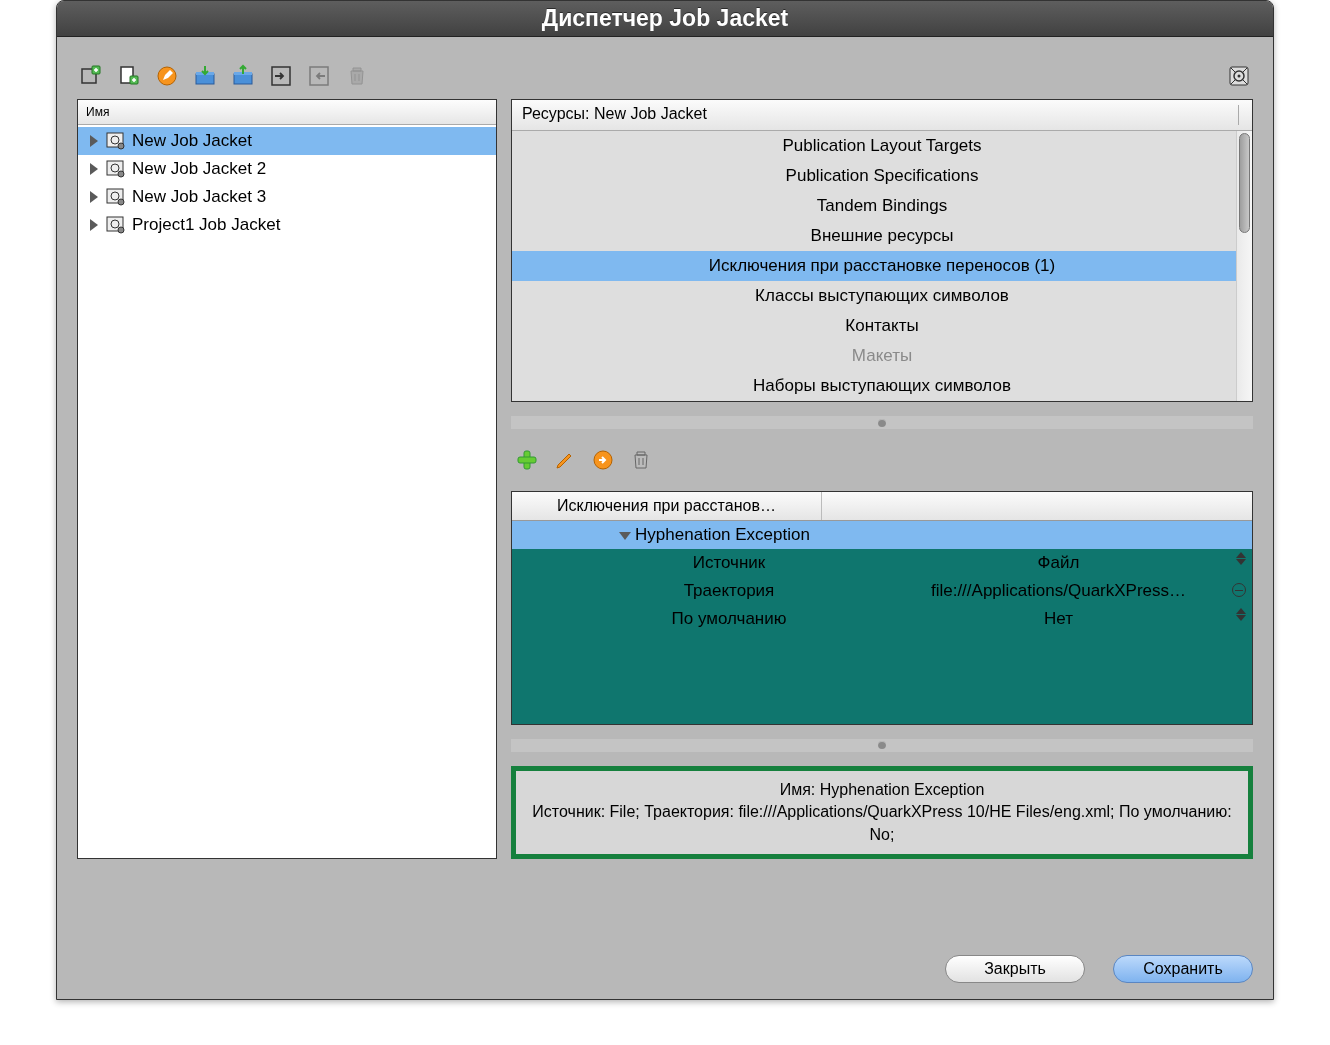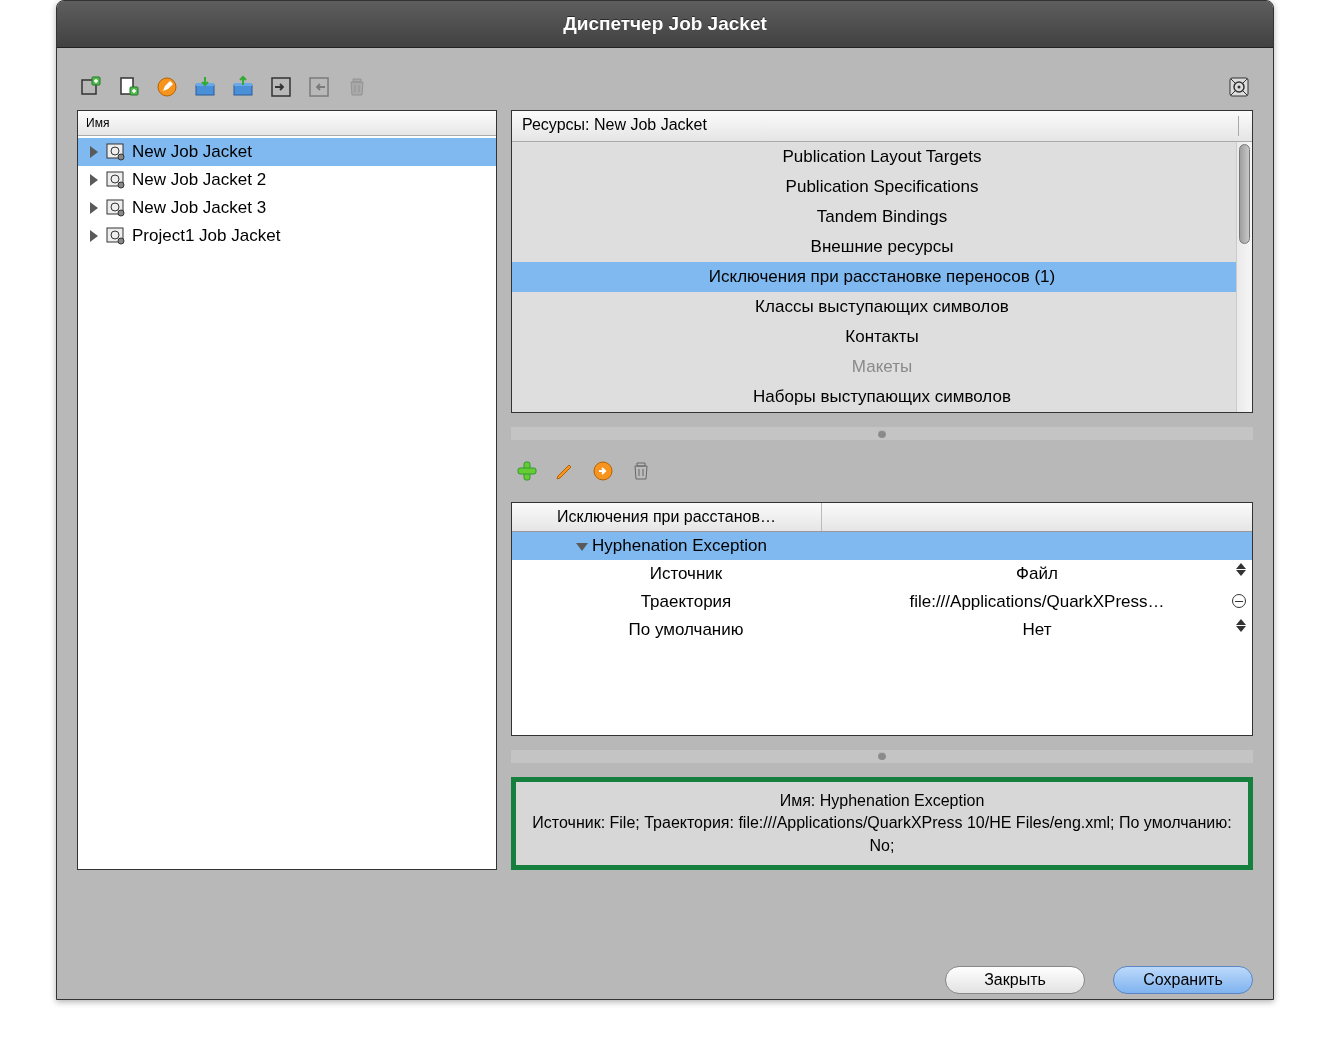--- a/index.html
+++ b/index.html
@@ -18,22 +18,22 @@
     border: 1px solid #333;
     border-radius: 8px 8px 0 0;
     overflow: hidden;
     background: #b8b8b8;
     box-shadow: 0 2px 6px rgba(0,0,0,0.3);
   }
   .titlebar {
     background: linear-gradient(#5e5e5e, #414141);
     color: #fff;
     text-align: center;
-    padding: 12px 0;
-    font-size: 19px;
+    padding: 4px 0;
+    font-size: 23px;
     font-weight: bold;
     border-bottom: 1px solid #222;
     text-shadow: 0 -1px 0 rgba(0,0,0,0.5);
   }
   .body {
     padding: 26px 20px 14px 20px;
     background: #b8b8b8;
     height: calc(100% - 38px);
     display: flex;
     flex-direction: column;
@@ -158,41 +158,41 @@
   }
   .drag-handle .dot{
     width:8px;height:8px;background:#8a8a8a;border-radius:50%;
     box-shadow: inset 0 1px 0 rgba(255,255,255,0.4);
   }
   .sub-toolbar {
     display: flex; gap: 10px; padding: 4px 2px;
   }
   .detail-panel {
     border: 1px solid #333;
-    background: #ffffff;
+    background: #0f766e;
     height: 254px;
     display:flex; flex-direction:column;
   }
   .detail-header {
     display:flex; font-size:16px;
     border-bottom:1px solid #999;
   }
   .detail-header .col1{
     width: 310px; padding:5px 10px;
     background: linear-gradient(#fbfbfb,#e5e5e5);
     border-right:1px solid #bbb;
   }
   .detail-header .col2{
     flex:1; background: linear-gradient(#fbfbfb,#e5e5e5);
   }
   .detail-body{flex:1;}
   .detail-row{
     display:flex; font-size:17px;
   }
-  .detail-row .c1{ width:310px; padding:4px 10px 4px 19px; }
+  .detail-row .c1{ width:310px; padding:4px 10px 4px 19px;margin-left:43px; }
   .detail-row .c2{ flex:1; padding:4px 8px; position:relative; }
   .detail-row.selected{ background:#7fb9f0; }
   .detail-row.indent .c1{ padding-left: 48px; }
   .stepper{
     position:absolute; right:6px; top:3px;
     display:flex; flex-direction:column; gap:1px;
   }
   .stepper .up,.stepper .down{
     width:0;height:0;border-left:5px solid transparent;border-right:5px solid transparent;
   }

